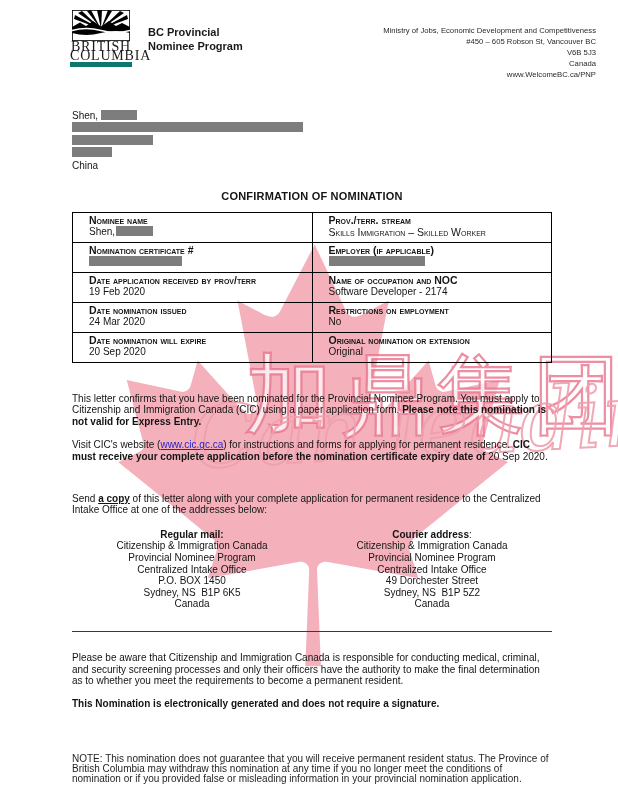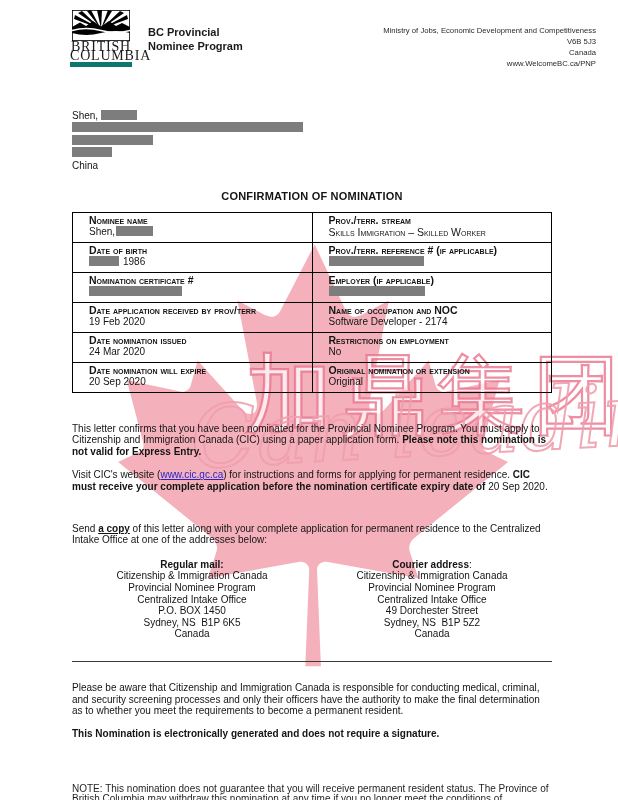--- a/index.html
+++ b/index.html
@@ -91,20 +91,21 @@
         <div>BRITISH</div>
         <div>COLUMBIA</div>
       </div>
     </div>
     <div class="program">
       <div>BC Provincial</div>
       <div>Nominee Program</div>
     </div>
     <div class="ministry">
       <div>Ministry of Jobs, Economic Development and Competitiveness</div>
+      <div>#450 – 605 Robson St, Vancouver BC</div>
       <div>V6B 5J3</div>
       <div>Canada</div>
       <div>www.WelcomeBC.ca/PNP</div>
     </div>
   </div>
 
   <div class="content">
 
 
     <div class="recipient">
@@ -120,30 +121,20 @@
     <table class="nom">
       <tbody>
       <tr>
         <td>
           <div class="cell-label">Nominee name</div>
           <div class="cell-value"><span>Shen,</span><span class="redact" style="width:37px;margin-left:1px"></span></div>
         </td>
         <td>
           <div class="cell-label">Prov./terr. stream</div>
           <div class="cell-value sc">Skills Immigration – Skilled Worker</div>
-        </td>
-      </tr>
-      <tr>
-        <td>
-          <div class="cell-label">Date of birth</div>
-          <div class="cell-value"><span class="redact" style="width:30px;margin-right:4px"></span><span>1986</span></div>
-        </td>
-        <td>
-          <div class="cell-label">Prov./terr. reference # (if applicable)</div>
-          <div class="cell-value"><span class="redact" style="width:95px"></span></div>
         </td>
       </tr>
       <tr>
         <td>
           <div class="cell-label">Nomination certificate #</div>
           <div class="cell-value"><span class="redact" style="width:93px"></span></div>
         </td>
         <td>
           <div class="cell-label">Employer (if applicable)</div>
           <div class="cell-value"><span class="redact" style="width:96px"></span></div>

